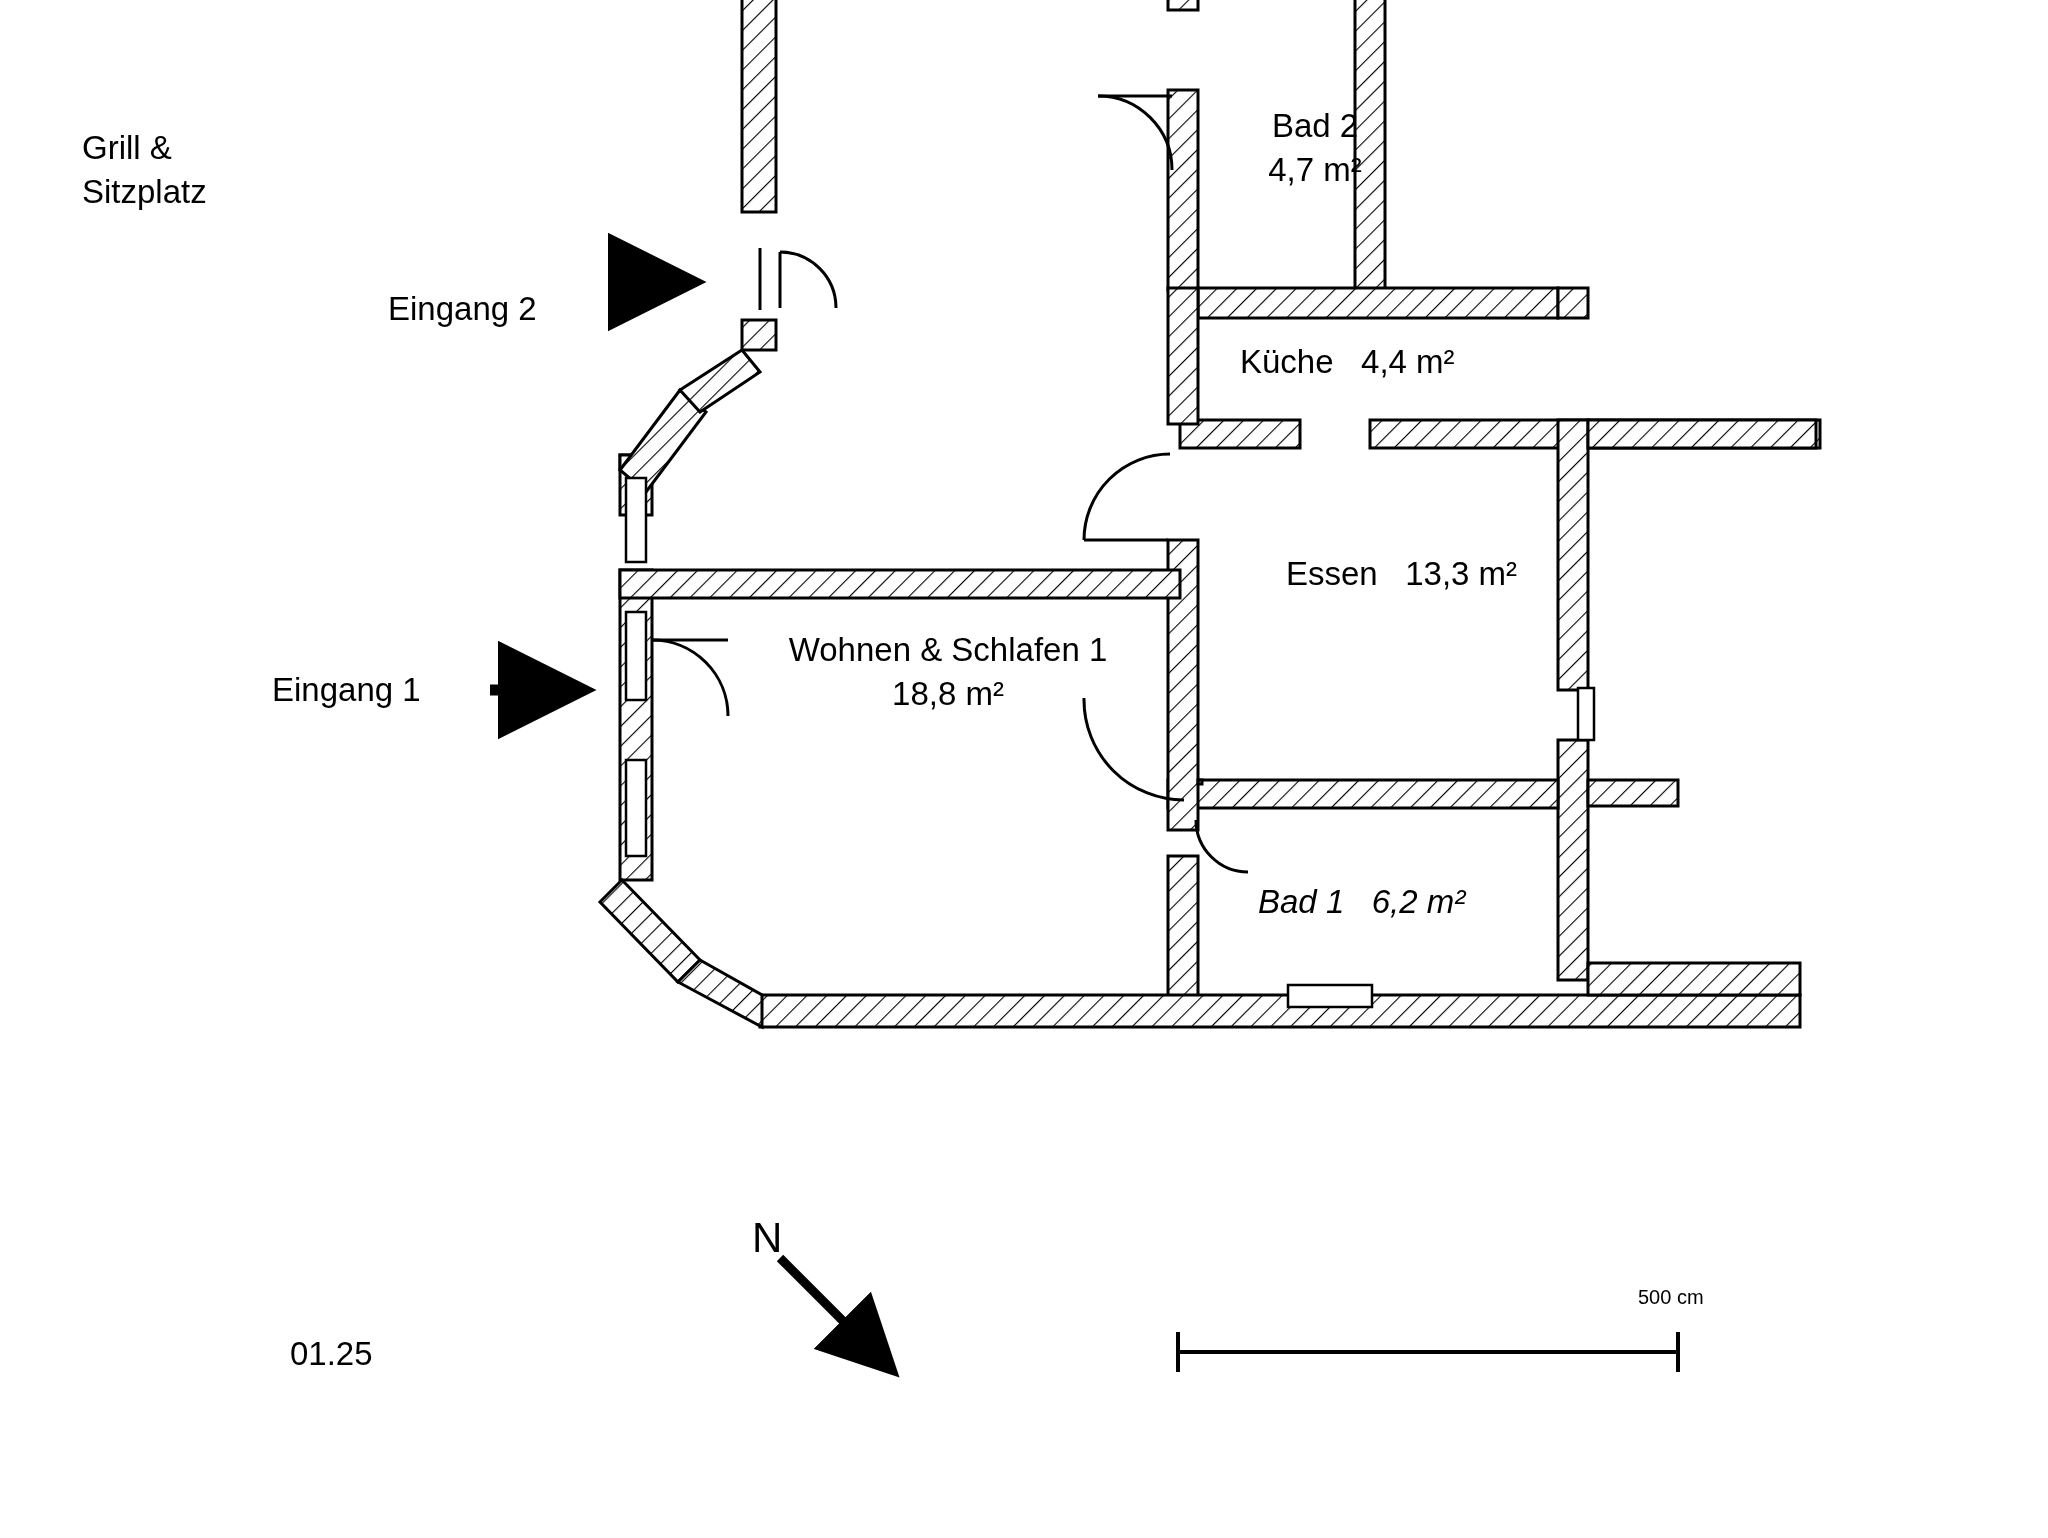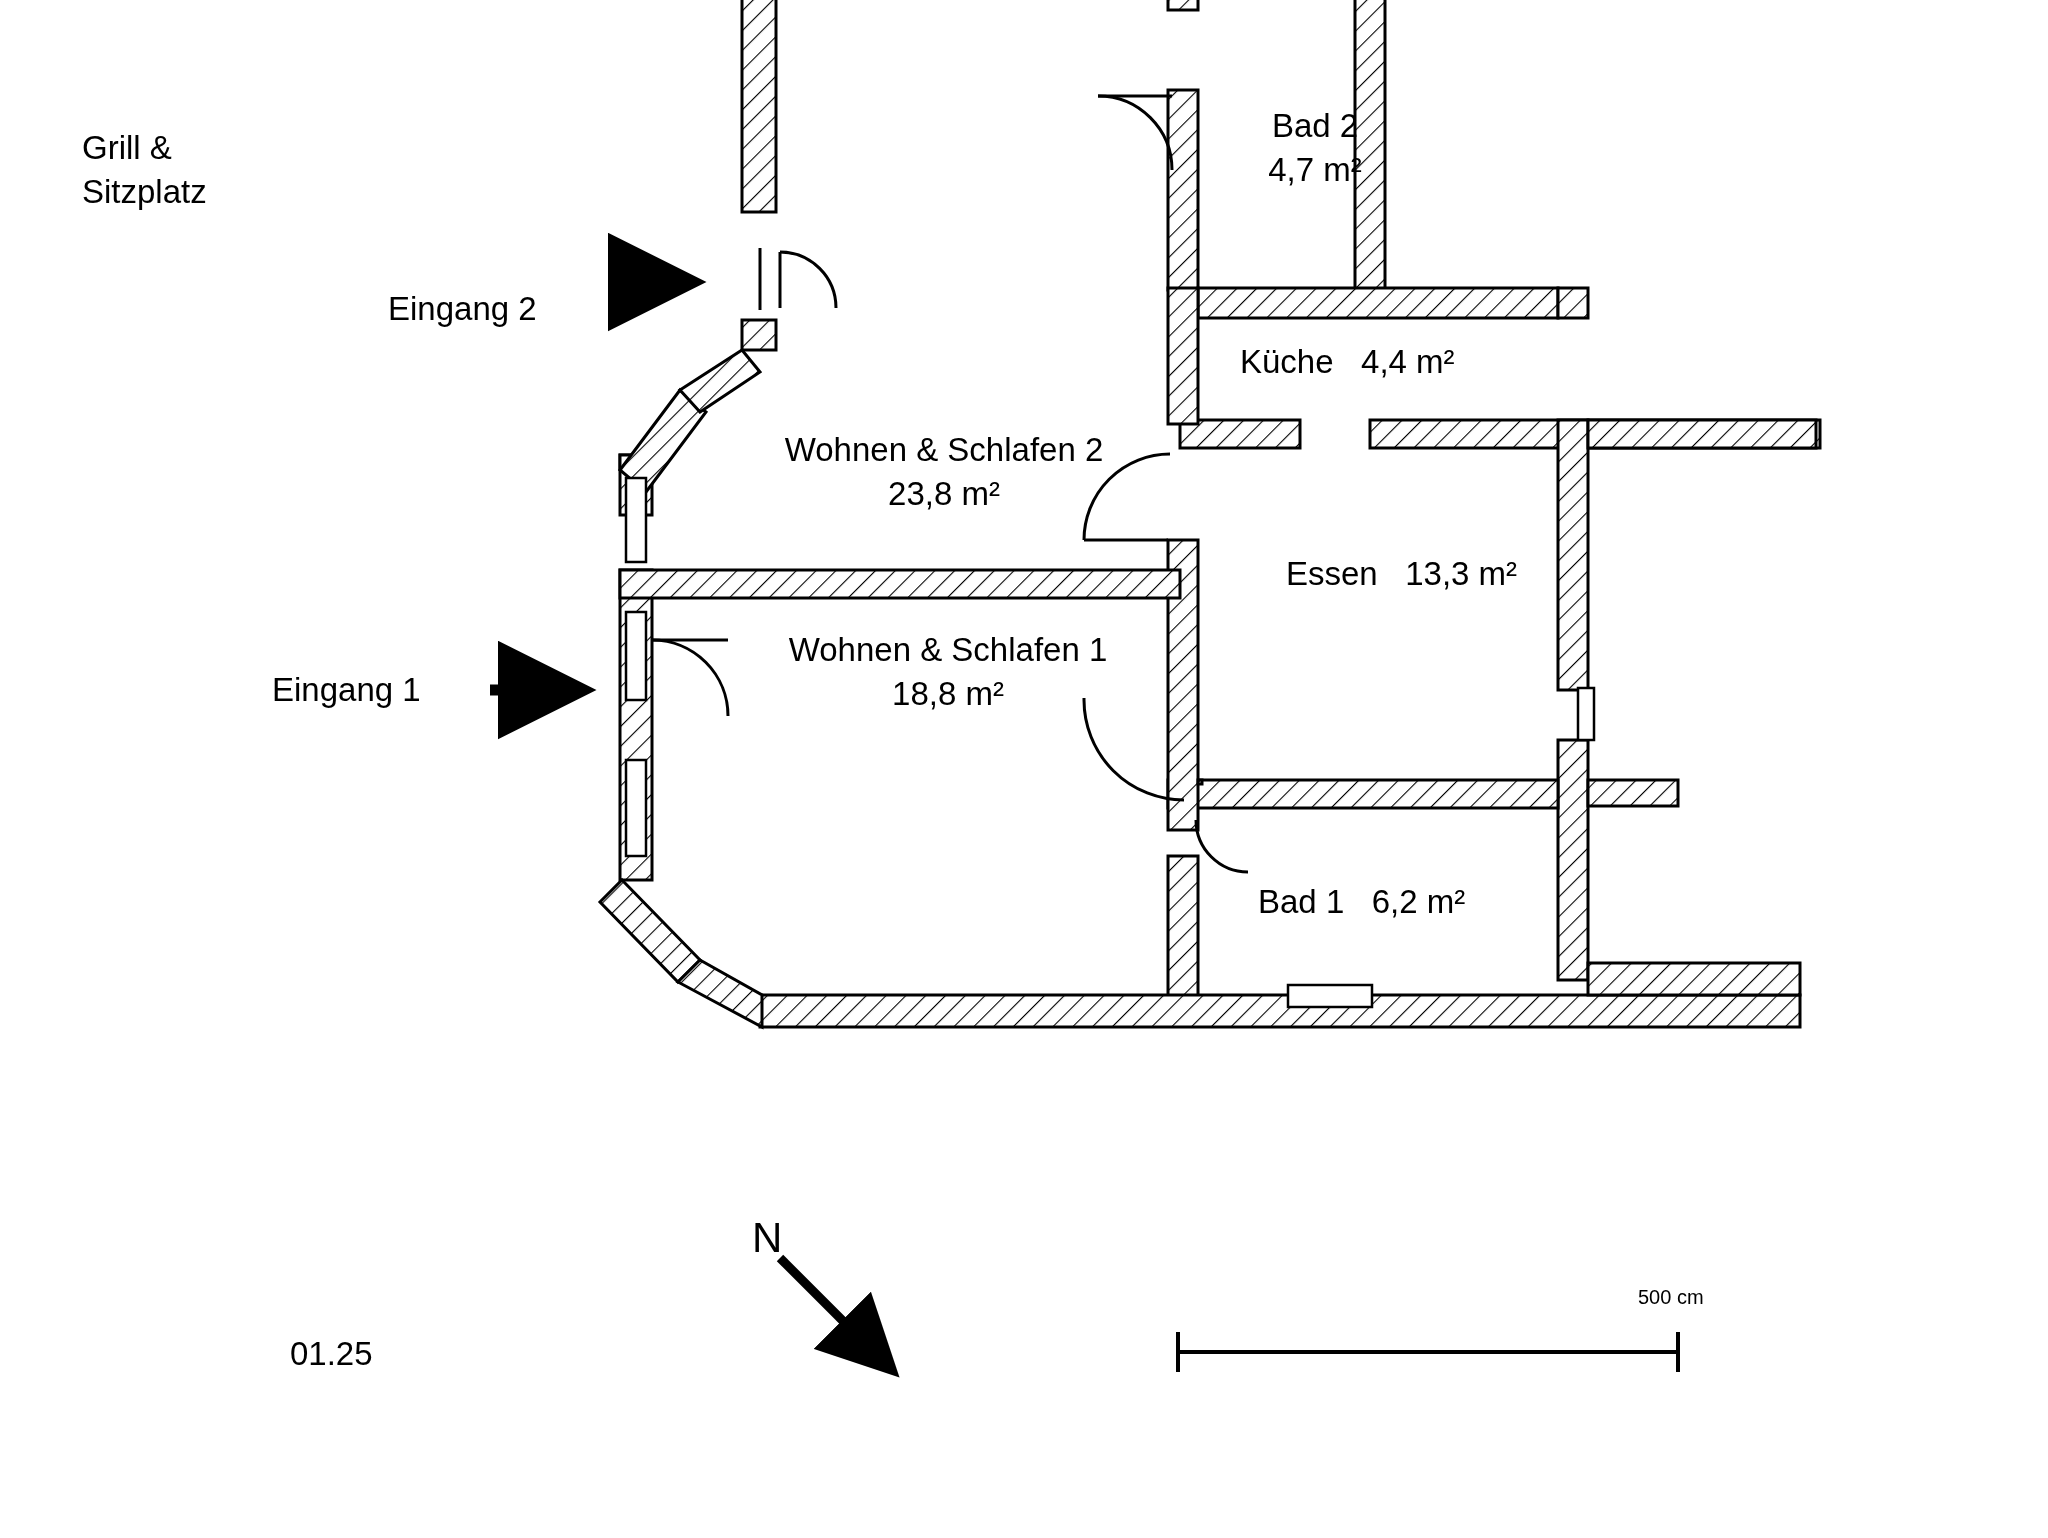--- a/index.html
+++ b/index.html
@@ -159,24 +159,22 @@
 
   <div class="label big" style="left:82px; top:94px;margin-top:32px;">Grill &amp;
 Sitzplatz</div>
 
   <div class="label big" style="left:388px; top:255px;margin-top:32px;">Eingang 2</div>
   <div class="label big" style="left:272px; top:668px;">Eingang 1</div>
 
   <div class="label big center" style="left:1220px; top:104px; width:190px;">Bad 2
 4,7 m²</div>
   <div class="label big" style="left:1240px; top:340px;">Küche   4,4 m²</div>
-  <div class="label big center" style="left:744px; top:428px; width:400px;">Wohnen &amp; Schlafen 2
-23,8 m²</div>
   <div class="label big" style="left:1250px; top:552px;margin-left:36px;">Essen   13,3 m²</div>
   <div class="label big center" style="left:748px; top:628px; width:400px;">Wohnen &amp; Schlafen 1
 18,8 m²</div>
-  <div class="label big" style="left:1258px; top:880px;">Bad 1   6,2 m²</div>
+  <div class="label big" style="left:1258px; top:880px;font-style:italic;">Bad 1   6,2 m²</div>
 
   <div class="label north" style="left:752px; top:1210px;">N</div>
   <div class="label" style="left:1638px; top:1284px;">500 cm</div>
   <div class="label big" style="left:290px; top:1322px;margin-top:10px;">01.25</div>
 
 </div>
 
 </body></html>

